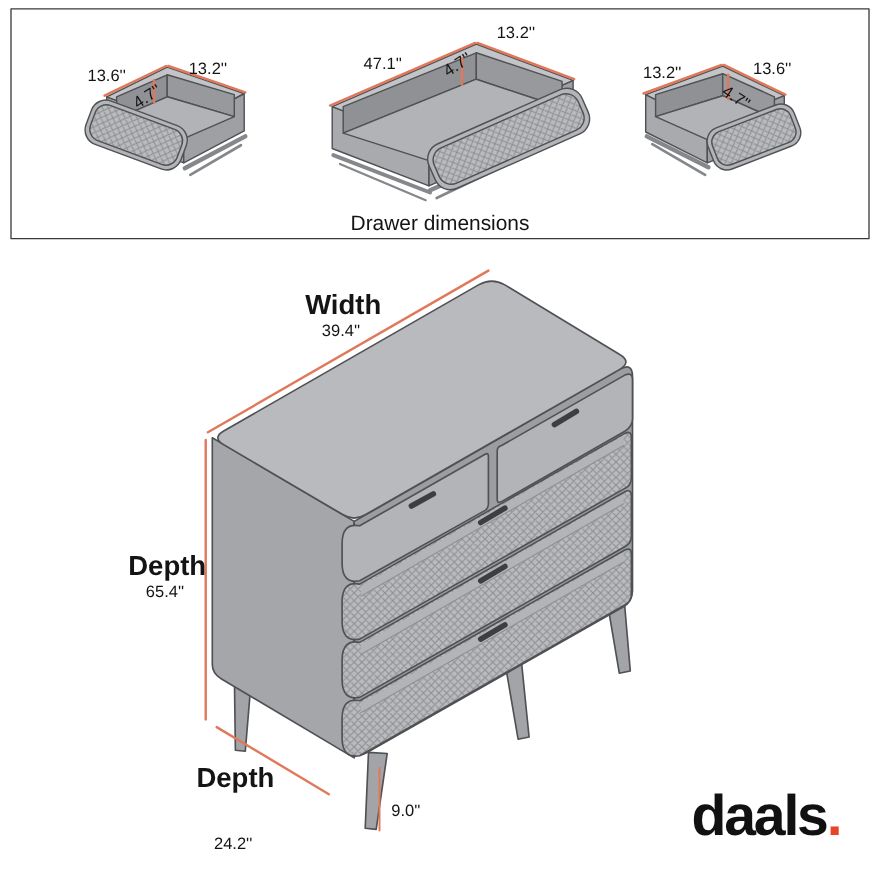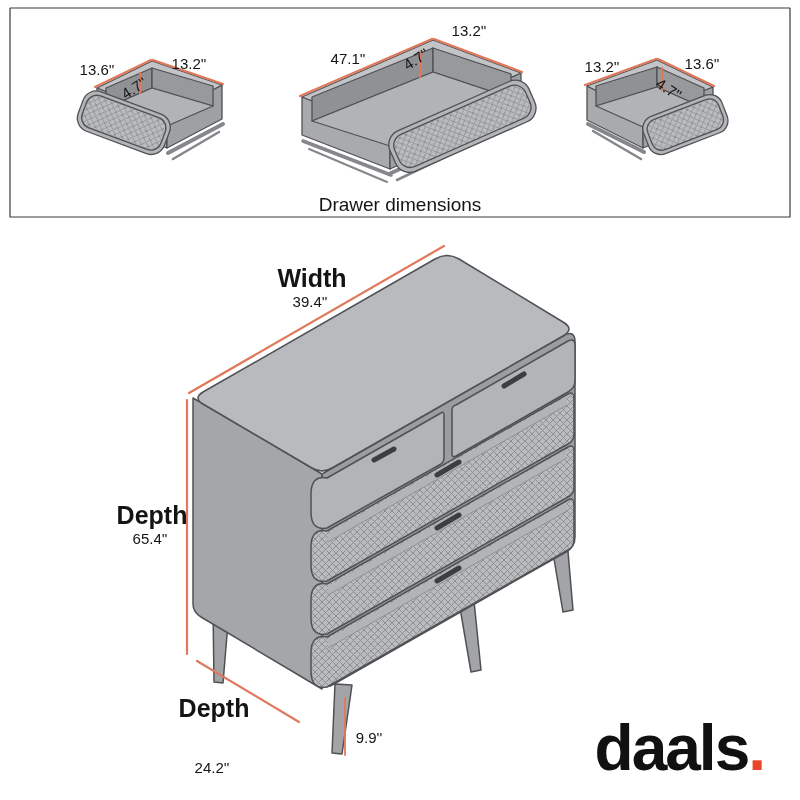--- a/index.html
+++ b/index.html
@@ -14,21 +14,21 @@
     font-size:15px;line-height:1;white-space:nowrap;
   }
   .label.rot-l{transform:translate(-50%,-50%) rotate(-33deg)}
   .label.rot-r{transform:translate(-50%,-50%) rotate(33deg)}
   .label.caption{font-weight:normal;font-size:19px}
   .label.dim-title{font-weight:bold;font-size:25px}
   .label.dim-value{font-size:15px}
   .label.small-value{font-size:15px}
   .logo{
     position:absolute;top:716px;right:36px;
-    font-size:64px;font-weight:bold;letter-spacing:-2px;color:#111;
+    font-size:52px;font-weight:bold;letter-spacing:-2px;color:#111;
     line-height:1;
   }
   .logo .dot{color:#E8442A}
 </style>
 </head>
 <body>
 
 <svg class="art" viewBox="0 0 800 800" stroke-linejoin="round" stroke-linecap="round">
   <defs>
     <pattern id="cane" width="7" height="7" patternUnits="userSpaceOnUse">
@@ -164,15 +164,15 @@
 
 <div class="label dim-title" style="left:312px;top:278px">Width</div>
 <div class="label dim-value" style="left:310px;top:301px">39.4''</div>
 
 <div class="label dim-title" style="left:152px;top:515px">Depth</div>
 <div class="label dim-value" style="left:150px;top:538px">65.4''</div>
 
 <div class="label dim-title" style="left:214px;top:708px">Depth</div>
 <div class="label dim-value" style="left:212px;top:767px">24.2''</div>
 
-<div class="label small-value" style="left:369px;top:737px">9.9''</div>
+<div class="label small-value" style="left:369px;top:737px">9.0''</div>
 
 <div class="logo"><span>daals</span><span class="dot">.</span></div>
 
 </body></html>

